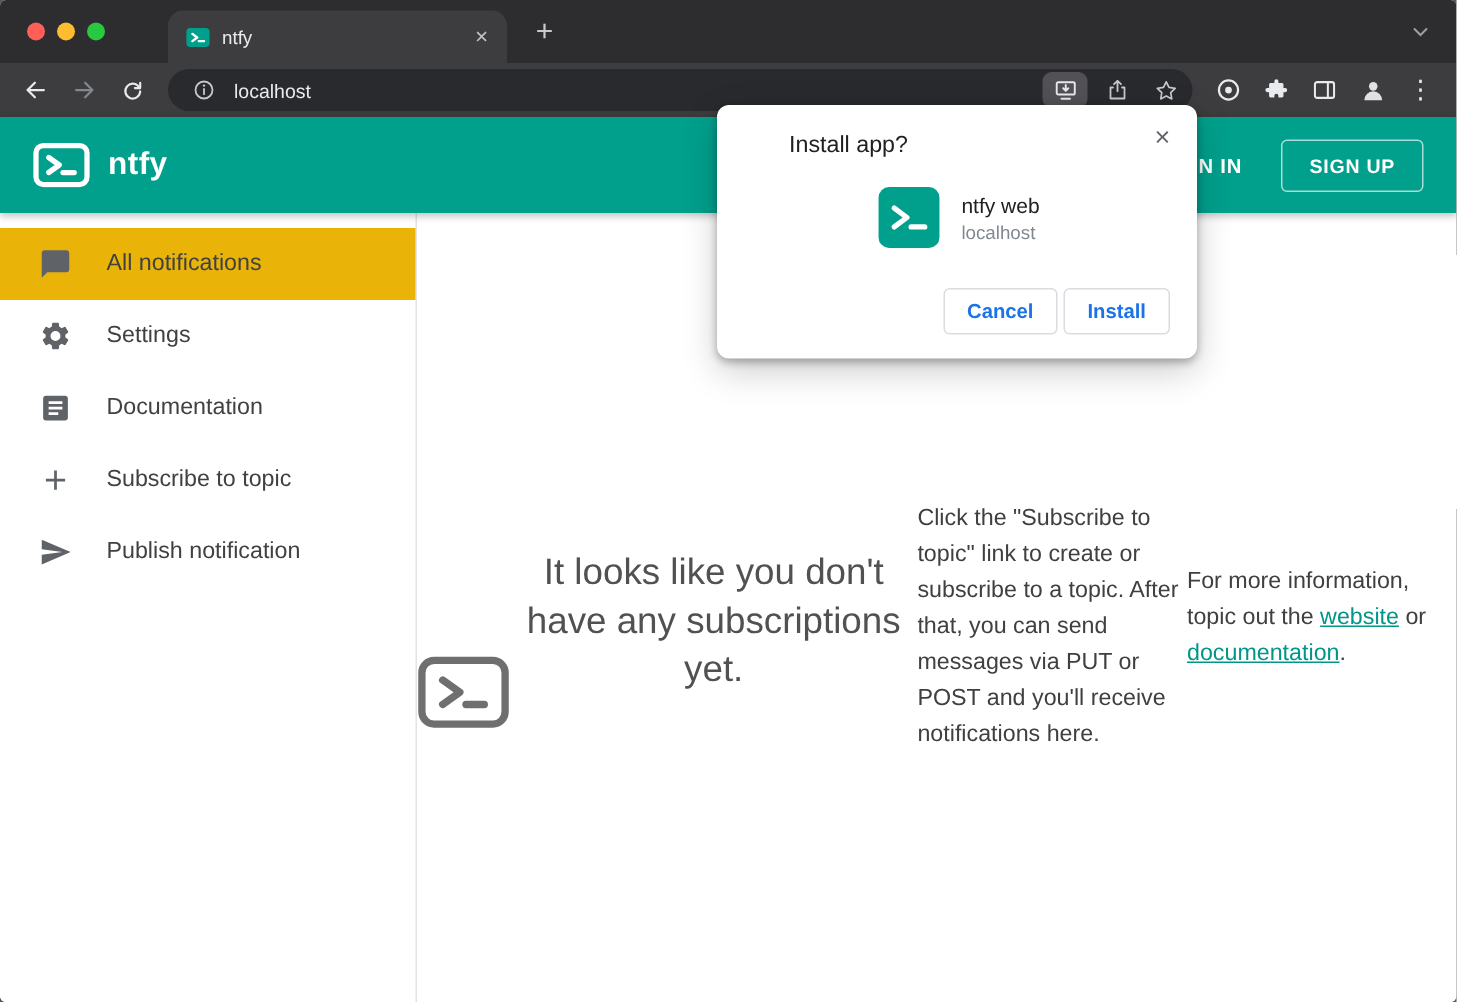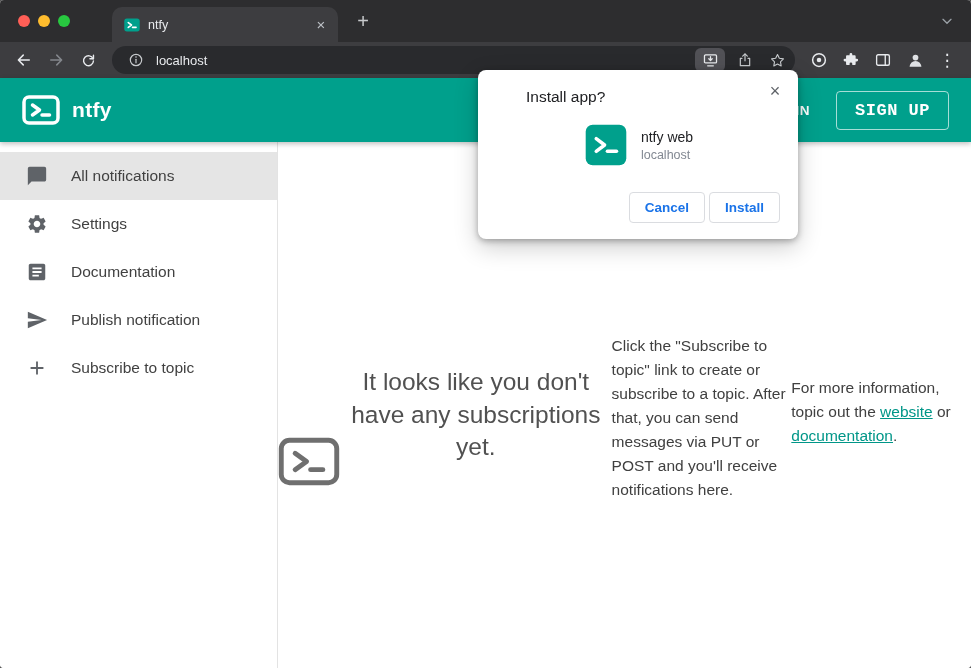--- a/index.html
+++ b/index.html
@@ -25,27 +25,27 @@
   .omnibox { flex:1; height:28px; margin:0 6px; background:#292a2d; border-radius:14px; display:flex; align-items:center; padding:0 6px 0 12px; gap:8px; min-width:0; }
   .omni-ic { display:flex; align-items:center; justify-content:center; color:#c6c9cc; width:24px; height:24px; flex:none; cursor:pointer; }
   .omni-url { color:#e8eaed; font-size:13px; flex:1; }
   .install-chip { background:#515156; border-radius:6px; width:30px; height:24px; display:flex; align-items:center; justify-content:center; color:#e8eaed; cursor:pointer; flex:none; }
 
   
   .app-header { height:64px; background:#00a08c; display:flex; align-items:center; padding:0 22px; gap:12px; box-shadow:0 2px 5px rgba(0,0,0,.25); position:relative; z-index:2; }
   .logo { color:#fff; display:flex; }
   .app-name { color:#fff; font-size:21px; font-weight:bold; letter-spacing:.3px; flex:1; }
   .signin { background:none; border:none; color:#fff; font-family:inherit; font-size:13.5px; font-weight:bold; letter-spacing:.5px; padding:9px 14px; border-radius:4px; cursor:pointer; }
-  .signup { background:transparent; color:#fff; font-family:Liberation Mono, monospace; font-size:17px; font-weight:bold; letter-spacing:.5px; padding:9px 18px; border:1px solid rgba(255,255,255,.65); border-radius:4px; cursor:pointer; }
+  .signup { background:transparent; color:#fff; font-family:Liberation Sans, sans-serif; font-size:13px; font-weight:bold; letter-spacing:.5px; padding:9px 18px; border:1px solid rgba(255,255,255,.65); border-radius:4px; cursor:pointer; }
 
   
   .app-body { display:flex; height:526px; }
   .sidebar { width:278px; background:#fff; border-right:1px solid #e3e3e3; padding-top:10px; flex:none; }
   .side-item { height:48px; display:flex; align-items:center; gap:22px; padding-left:25px; color:#414141; font-size:15.5px; cursor:pointer; }
-  .side-item.selected { background:#e5e5e5; }
+  .side-item.selected { background:#eab308; }
   .side-ic { color:#5f6368; display:flex; width:24px; justify-content:center; flex:none; }
   .content { flex:1; display:flex; flex-direction:row; align-items:center; background:#fff; overflow:hidden; }
   .empty-icon { margin-top:112px; color:#6f6f6f; display:flex; }
   .empty-heading { margin-top:20px; font-size:24.5px; font-weight:400; line-height:1.33; color:#515151; text-align:center; max-width:450px; }
   .empty-p { width:350px; margin-top:26px; font-size:15.5px; line-height:1.55; color:#404040; }
   .empty-p2 { margin-top:14px; }
   .tlink { color:#009688; text-decoration:underline; cursor:pointer; }
 
   
   .popup { position:absolute; left:478px; top:70px; width:320px; background:#fff; border-radius:8px; box-shadow:0 2px 6px rgba(0,0,0,.3), 0 8px 24px rgba(0,0,0,.2); padding:18px 18px 16px 20px; z-index:10; }
@@ -198,32 +198,32 @@
         <span class="side-ic">
           <svg width="22" height="22" viewBox="0 0 24 24">
               <path d="M19 3H5c-1.1 0-2 .9-2 2v14c0 1.1.9 2 2 2h14c1.1 0 2-.9 2-2V5c0-1.1-.9-2-2-2zm-5 14H7v-2h7v2zm3-4H7v-2h10v2zm0-4H7V7h10v2z" fill="currentColor"></path>
             </svg>
         </span>
         <span>Documentation</span>
       </div>
       <div class="side-item">
         <span class="side-ic">
           <svg width="22" height="22" viewBox="0 0 24 24">
+              <path d="M11 5h2v6h6v2h-6v6h-2v-6H5v-2h6z" fill="currentColor"></path>
+            </svg>
+        </span>
+        <span>Subscribe to topic</span>
+      </div>
+      <div class="side-item">
+        <span class="side-ic">
+          <svg width="22" height="22" viewBox="0 0 24 24">
               <path d="M2.01 21 23 12 2.01 3 2 10l15 2-15 2z" fill="currentColor"></path>
             </svg>
         </span>
         <span>Publish notification</span>
-      </div>
-      <div class="side-item">
-        <span class="side-ic">
-          <svg width="22" height="22" viewBox="0 0 24 24">
-              <path d="M11 5h2v6h6v2h-6v6h-2v-6H5v-2h6z" fill="currentColor"></path>
-            </svg>
-        </span>
-        <span>Subscribe to topic</span>
       </div>
     </nav>
 
     <main class="content">
       <span class="empty-icon">
         <svg width="62" height="49" viewBox="0 0 76 60">
           <rect x="4" y="4" width="68" height="52" rx="10" fill="none" stroke="currentColor" stroke-width="6"></rect>
           <path d="M21 20 L35 30 L21 40" fill="none" stroke="currentColor" stroke-width="6" stroke-linecap="round" stroke-linejoin="round"></path>
           <line x1="40" y1="40" x2="55" y2="40" stroke="currentColor" stroke-width="6" stroke-linecap="round"></line>
         </svg>

